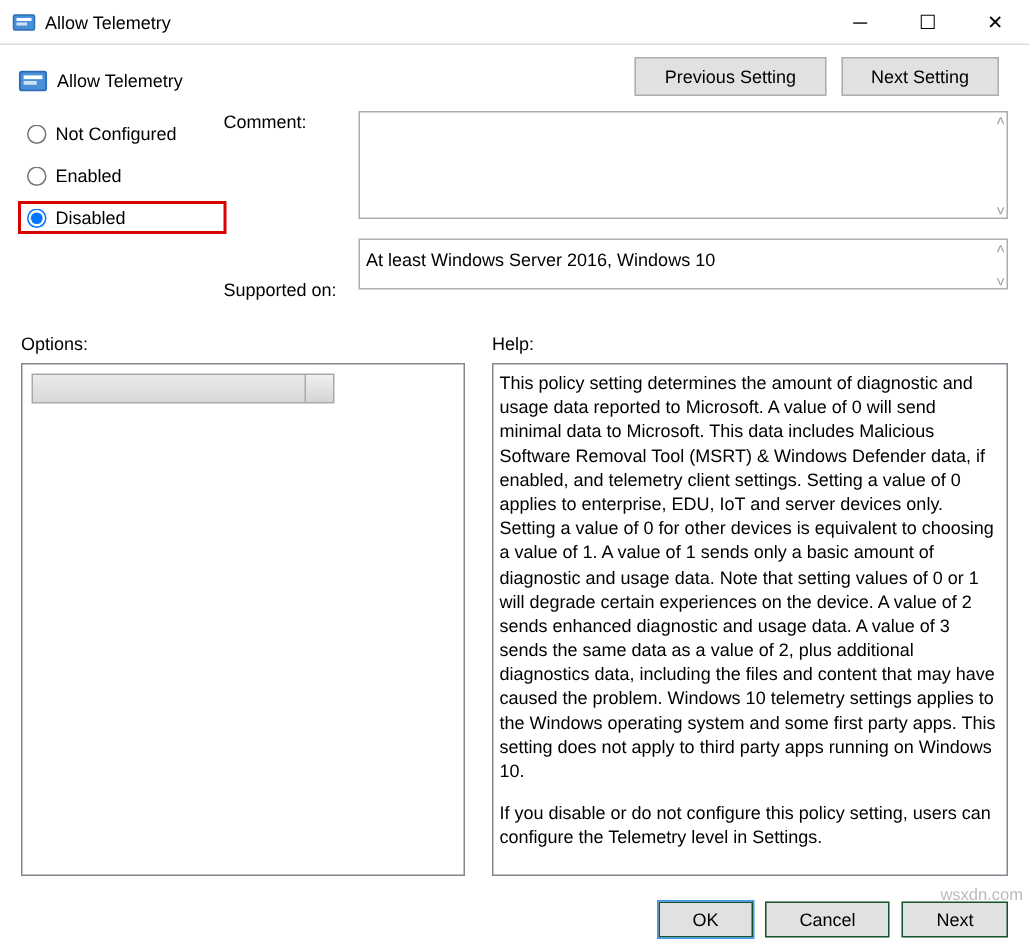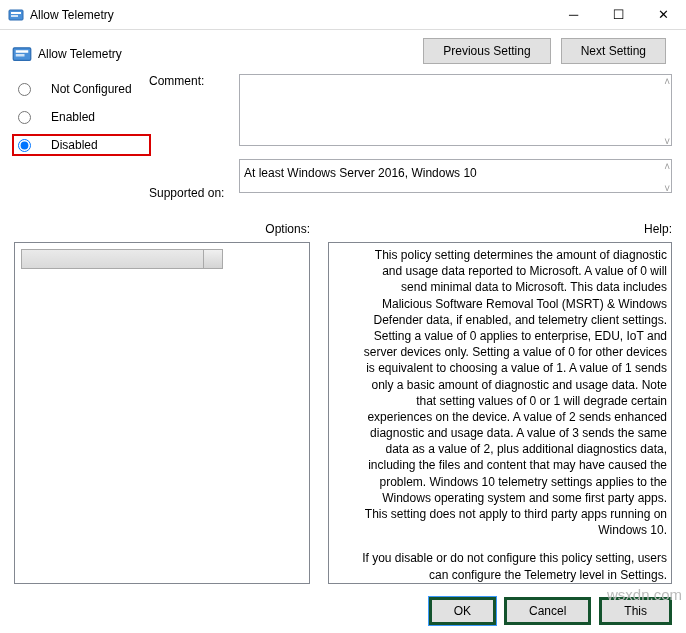--- a/index.html
+++ b/index.html
@@ -14,48 +14,48 @@
 
 .header { padding: 8px 12px 0 12px; display: flex; align-items: flex-start; }
 .header-left { display: flex; align-items: center; gap: 6px; padding-top: 6px; }
 .header-left .hicon { width: 20px; height: 20px; display: inline-flex; align-items: center; justify-content: center; }
 .header-title { font-size: 12px; }
 .header-nav { margin-left: auto; display: flex; gap: 10px; padding-right: 8px; }
 .navbtn { border: 1px solid #adadad; background: #e1e1e1; padding: 5px 19px; cursor: pointer; }
 
 .config { display: flex; padding: 10px 14px 0 14px; }
 .radios { width: 135px; display: flex; flex-direction: column; gap: 10px; padding-top: 6px; }
-.radio-row { display: flex; align-items: center; gap: 20px; padding: 2px 4px; }
+.radio-row { display: flex; align-items: center; gap: 6px; padding: 2px 4px; }
 .radio-row.selected { outline: 2px solid #d90000; }
 .radio-row input { margin: 0; }
 .labels-col { width: 90px; display: flex; flex-direction: column; }
 .labels-col .lbl { height: 28px; }
 .labels-col .lbl2 { margin-top: 84px; }
 .fields-col { flex: 1; display: flex; flex-direction: column; gap: 10px; }
 .txtarea { width: 100%; height: 72px; border: 1px solid #abadb3; resize: none; padding: 4px; font-family: inherit; }
 .supported { width: 100%; height: 34px; border: 1px solid #abadb3; resize: none; padding: 6px 4px; font-family: inherit; background: #fff; }
 
-.mainrow { display: flex; padding: 8px 14px 0 14px; gap: 18px; height: 370px; text-align: right; }
+.mainrow { display: flex; padding: 8px 14px 0 14px; gap: 18px; height: 370px; }
 .col { display: flex; flex-direction: column; }
 .col.left { width: 296px; }
 .col.right { flex: 1; }
 .col-label { margin-bottom: 6px; }
 .panel { flex: 1; border: 1px solid #828790; overflow: auto; padding: 4px; }
 .panel.left-panel { padding: 0; }
 .disabled-dd { margin: 6px; width: 202px; height: 20px; border: 1px solid #a9a9a9; background: linear-gradient(#eaeaea,#d9d9d9); position: relative; }
 .disabled-dd::after { content: ""; position: absolute; right: 0; top: 0; width: 18px; height: 100%; border-left: 1px solid #a9a9a9; background: linear-gradient(#f0f0f0,#d4d4d4); }
 .disabled-dd .chev { position: absolute; right: 4px; top: 3px; font-size: 10px; color: #666; }
-.help-text { font-size: 12px; line-height: 1.35; margin-left: 29px; }
+.help-text { font-size: 12px; line-height: 1.35; }
 .help-text p { margin: 0 0 12px 0; }
 
 .footer { position: absolute; bottom: 8px; right: 14px; display: flex; gap: 8px; }
-.footer .btn { border: 3px solid #14532d; background: #e1e1e1; padding: 4px 22px; cursor: pointer; }
+.footer .btn { border: 1px solid #14532d; background: #e1e1e1; padding: 4px 22px; cursor: pointer; }
 .footer .btn.primary { outline: 1px solid #3b99fc; }
 
-.watermark { position: absolute; right: 4px; bottom: 30px; font-size: 15px; color: #bbb; }
+.watermark { position: absolute; right: 4px; bottom: 30px; font-size: 11px; color: #bbb; }
 
 .scroll-hint { position:absolute; right:2px; font-size:10px; color:#999; }
 </style>
 </head>
 <body>
 
 <div class="titlebar">
   <span class="ticon">
     <svg width="16" height="16" viewBox="0 0 16 16">
         <rect x="1" y="3" width="14" height="10" rx="1" fill="#4a90d9" stroke="#2d6db3"></rect>
@@ -143,16 +143,16 @@
         <p>This policy setting determines the amount of diagnostic and usage data reported to Microsoft. A value of 0 will send minimal data to Microsoft. This data includes Malicious Software Removal Tool (MSRT) &amp; Windows Defender data, if enabled, and telemetry client settings. Setting a value of 0 applies to enterprise, EDU, IoT and server devices only. Setting a value of 0 for other devices is equivalent to choosing a value of 1. A value of 1 sends only a basic amount of diagnostic and usage data. Note that setting values of 0 or 1 will degrade certain experiences on the device. A value of 2 sends enhanced diagnostic and usage data. A value of 3 sends the same data as a value of 2, plus additional diagnostics data, including the files and content that may have caused the problem. Windows 10 telemetry settings applies to the Windows operating system and some first party apps. This setting does not apply to third party apps running on Windows 10.</p>
         <p>If you disable or do not configure this policy setting, users can configure the Telemetry level in Settings.</p>
       </div>
     </div>
   </div>
 </div>
 
 <div class="footer">
   <button class="btn primary">OK</button>
   <button class="btn">Cancel</button>
-  <button class="btn">This</button>
+  <button class="btn">Next</button>
 </div>
 
 <div class="watermark">wsxdn.com</div>
 
 </body></html>

